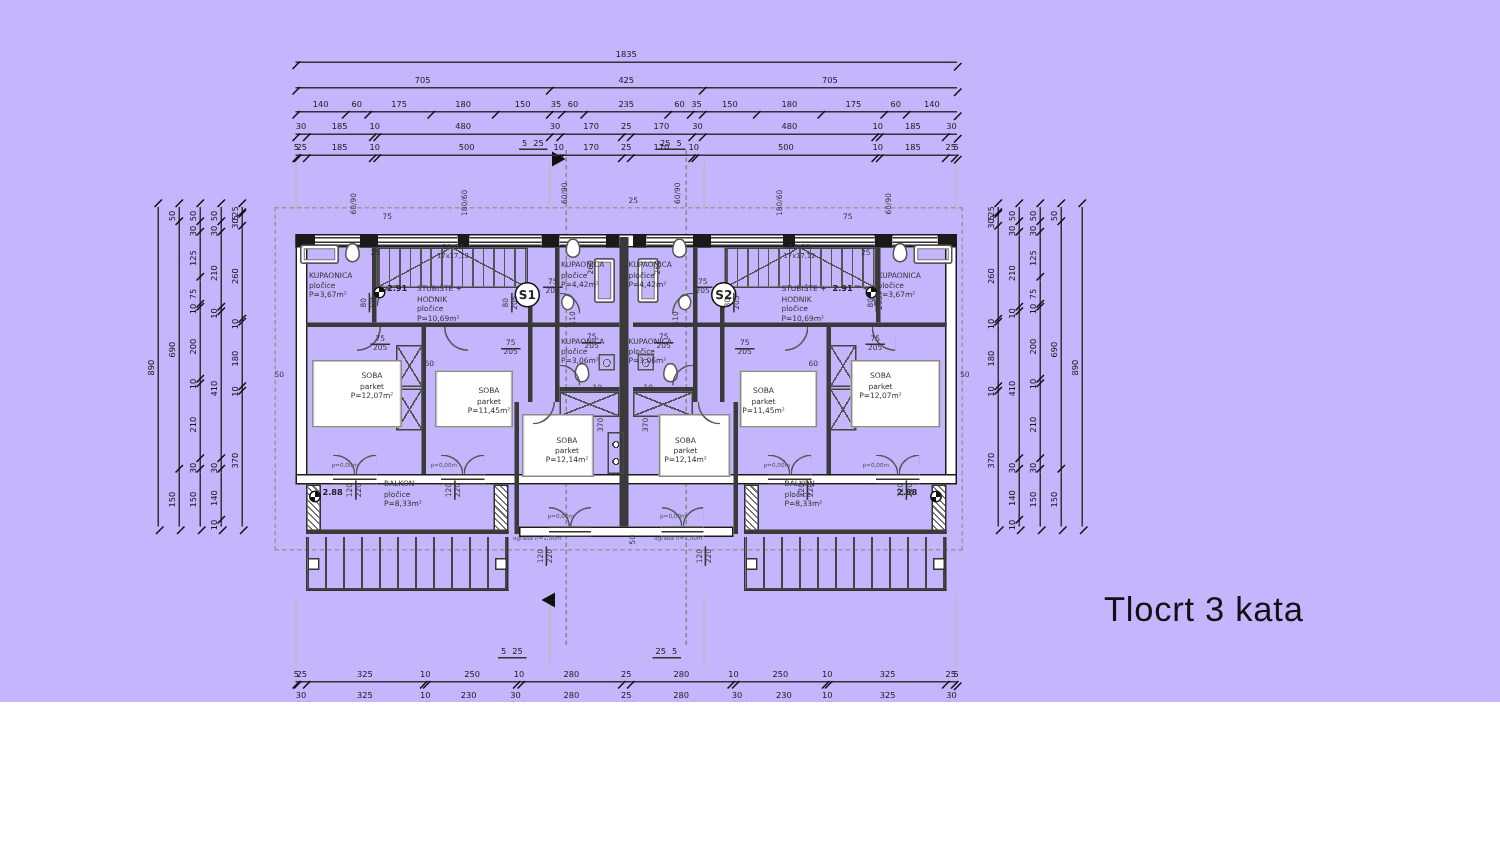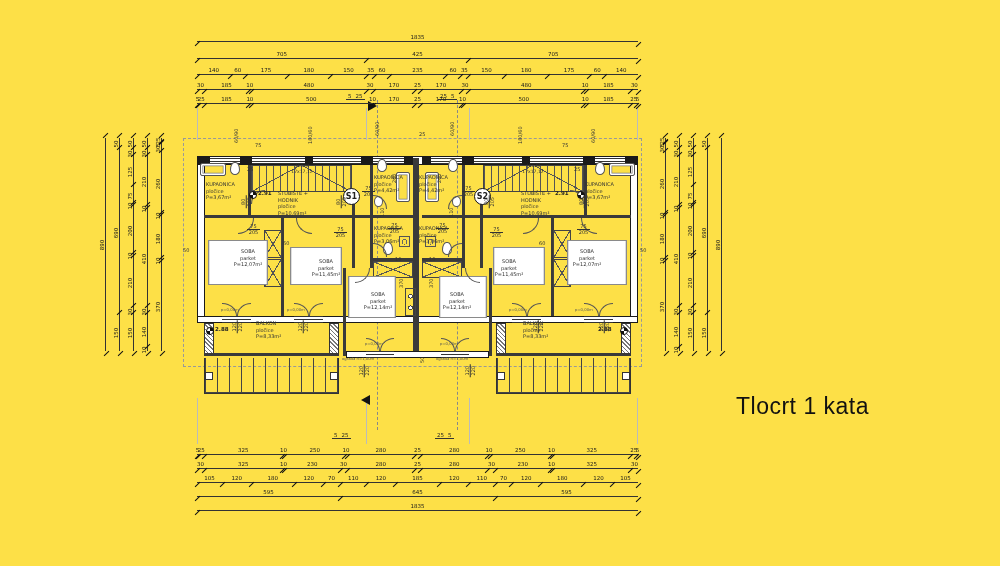--- a/index.html
+++ b/index.html
@@ -1,16 +1,16 @@
 <!DOCTYPE html>
 <html><head>
 <meta charset="utf-8">
 <style>
   html,body{margin:0;padding:0;background:#fff}
-  .canvas{position:relative;width:1000px;height:566px;background:#fde047;overflow:hidden;
+  .canvas{position:relative;width:1000px;height:468px;background:#c4b5fd;overflow:hidden;
           font-family:"DejaVu Sans",sans-serif;color:#222}
   .abs{position:absolute}
   
   .wallh{background:#fff;border:1.6px solid #1a1a1a;box-sizing:border-box}
   .wallt{background:#3a3a3a}
   .blk{background:#1a1a1a}
   .hatchg{box-sizing:border-box;border:1px solid #333;
       background:repeating-linear-gradient(45deg,#777 0 1px,#fff 1px 3px)}
   .win{box-sizing:border-box;background:#fff;border-top:1px solid #333;border-bottom:1px solid #333;
       background-image:linear-gradient(#333,#333);background-size:100% 1px;background-position:center;background-repeat:no-repeat}
@@ -926,14 +926,14 @@
           <span>180</span>
         </div>
         <div class="dc" style="flex-grow: 10;">
           <span>10</span>
         </div>
         <div class="dc" style="flex-grow: 370;">
           <span>370</span>
         </div>
       </div>
     </div>
-  <div class="title">Tlocrt 1 kata</div>
+  <div class="title">Tlocrt 3 kata</div>
 </div>
 
 </body></html>

